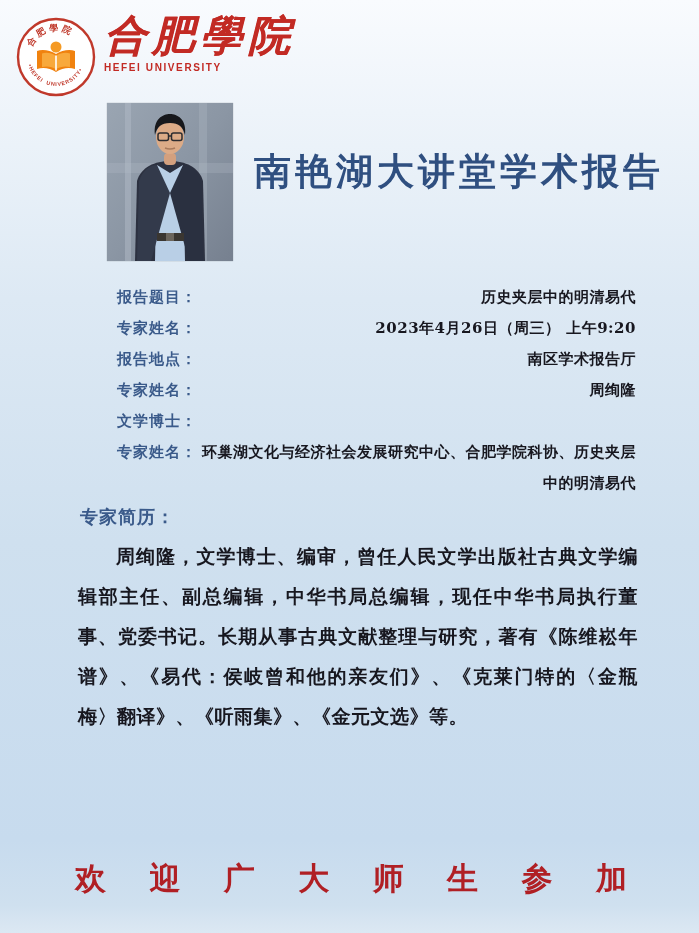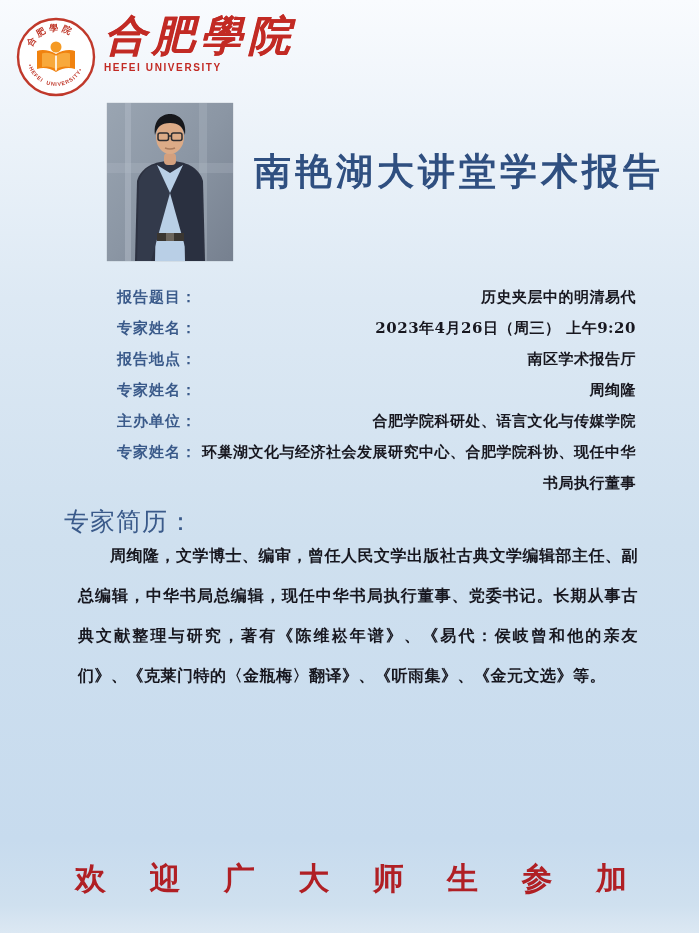--- a/index.html
+++ b/index.html
@@ -29,26 +29,26 @@
     position:absolute;left:254px;top:148px;width:390px;
     font-size:37px;line-height:46px;font-weight:600;color:#2f4f80;
     letter-spacing:4px;white-space:nowrap;
   }
   
   .details{position:absolute;left:80px;top:282px;width:556px;}
   .detail-row{display:flex;align-items:flex-start;font-size:15px;line-height:31px;text-align:right;}
   .detail-label{flex:0 0 117px;color:#3a5a8a;font-weight:700;letter-spacing:1px;}
   .detail-value{flex:1;color:#17171f;font-weight:600;letter-spacing:0.5px;}
   .bio-label{
-    position:absolute;left:64px;top:505px;
-    font-size:25px;color:#3a5a8a;font-weight:400;letter-spacing:1px;
+    position:absolute;left:80px;top:505px;
+    font-size:18px;color:#3a5a8a;font-weight:700;letter-spacing:1px;
   }
   .bio{
     position:absolute;left:78px;top:536px;width:560px;
-    font-size:16px;line-height:40px;color:#17171f;font-weight:600;
+    font-size:19px;line-height:40px;color:#17171f;font-weight:600;
     text-indent:2em;letter-spacing:0.5px;text-align:justify;
   }
   
   .welcome{
     position:absolute;left:75px;top:858px;width:552px;
     display:flex;justify-content:space-between;
     font-size:31px;font-weight:700;color:#b01f24;letter-spacing:0;
   }
 </style>
 </head>
@@ -138,26 +138,25 @@
     </div>
     <div class="detail-row">
       <span class="detail-label">报告地点：</span>
       <span class="detail-value">南区学术报告厅</span>
     </div>
     <div class="detail-row">
       <span class="detail-label">专家姓名：</span>
       <span class="detail-value">周绚隆</span>
     </div>
     <div class="detail-row">
-      <span class="detail-label">主办单位：</span>
-      <span class="detail-value">合肥学院科研处、语言文化与传媒学院</span>
+      <span class="detail-label">文学博士：</span>
     </div>
     <div class="detail-row">
       <span class="detail-label">专家姓名：</span>
-      <span class="detail-value">环巢湖文化与经济社会发展研究中心、合肥学院科协、现任中华书局执行董事</span>
+      <span class="detail-value">环巢湖文化与经济社会发展研究中心、合肥学院科协、历史夹层中的明清易代</span>
     </div>
   </div>
 
   <div class="bio-label">专家简历：</div>
   <div class="bio">周绚隆，文学博士、编审，曾任人民文学出版社古典文学编辑部主任、副总编辑，中华书局总编辑，现任中华书局执行董事、党委书记。长期从事古典文献整理与研究，著有《陈维崧年谱》、《易代：侯岐曾和他的亲友们》、《克莱门特的〈金瓶梅〉翻译》、《听雨集》、《金元文选》等。</div>
 
   <div class="welcome">
     <span>欢</span>
     <span>迎</span>
     <span>广</span>

